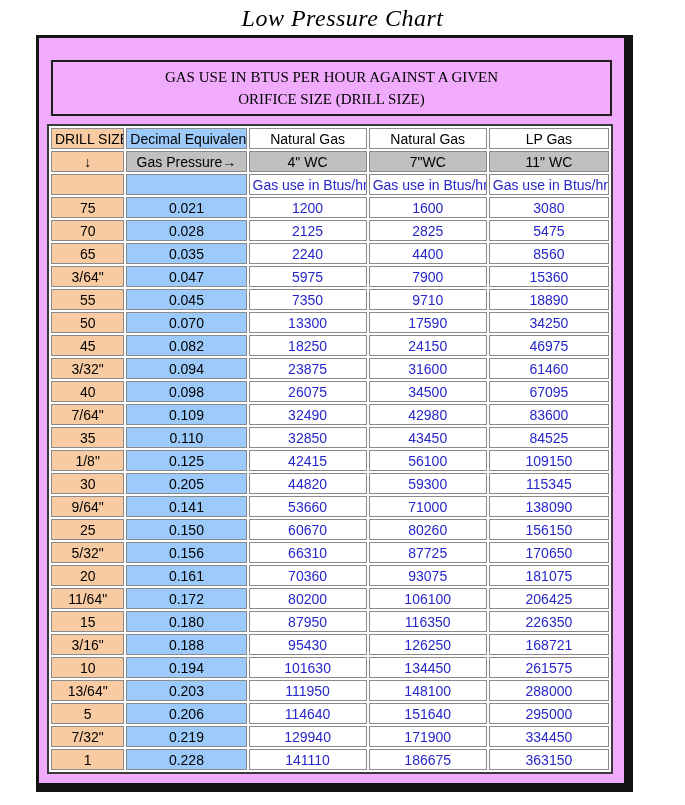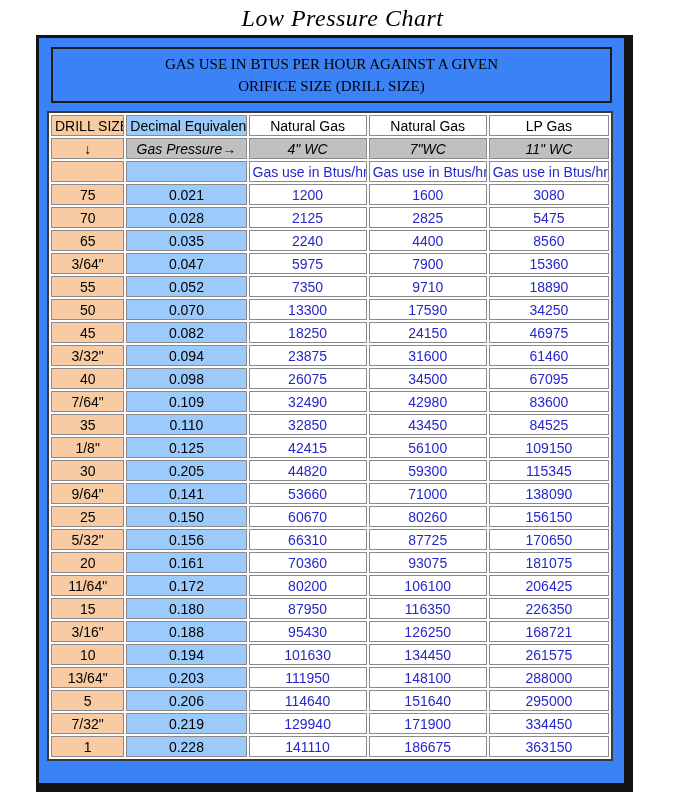--- a/index.html
+++ b/index.html
@@ -26,22 +26,22 @@
     font-style:italic;
   }
   .frame{
     margin-left:36px;
     width:597px;
     height:757px;
     box-sizing:border-box;
     border-style:solid;
     border-color:#141414;
     border-width:3px 9px 9px 3px;
-    padding:8px 8px 6px 8px;
-    background:#3b82f6;
+    padding:21px 8px 6px 8px;
+    background:#f0abfc;
   }
   .subtitle-box{
     border:2px solid #1c1c1c;
     margin:1px 4px 0 4px;
     height:52px;
     display:flex;
     flex-direction:column;
     justify-content:center;
     text-align:center;
     font-family:"Liberation Serif",serif;
@@ -61,21 +61,21 @@
     border:1px solid var(--cell-border);
     height:19px;
     padding:0 3px;
     font-size:14px;
     text-align:center;
     overflow:hidden;
     white-space:nowrap;
   }
   td.td-drill{background:var(--drill-bg);}
   td.td-decimal{background:var(--decimal-bg);}
-  td.td-gray{background:var(--pressure-bg);font-style:italic;}
+  td.td-gray{background:var(--pressure-bg);}
   td.td-white{background:#fff;margin-left:28px;}
   td.td-value{background:#fff;color:var(--value-text);}
   td.td-btus{background:#fff;color:var(--value-text);}
   td.left{text-align:left;padding-left:2px;}
 </style>
 </head>
 <body>
 
 <h1 class="page-title">Low Pressure Chart</h1>
 
@@ -141,21 +141,21 @@
         </tr>
         <tr>
           <td class="td-drill">3/64"</td>
           <td class="td-decimal">0.047</td>
           <td class="td-value">5975</td>
           <td class="td-value">7900</td>
           <td class="td-value">15360</td>
         </tr>
         <tr>
           <td class="td-drill">55</td>
-          <td class="td-decimal">0.052</td>
+          <td class="td-decimal">0.045</td>
           <td class="td-value">7350</td>
           <td class="td-value">9710</td>
           <td class="td-value">18890</td>
         </tr>
         <tr>
           <td class="td-drill">50</td>
           <td class="td-decimal">0.070</td>
           <td class="td-value">13300</td>
           <td class="td-value">17590</td>
           <td class="td-value">34250</td>

